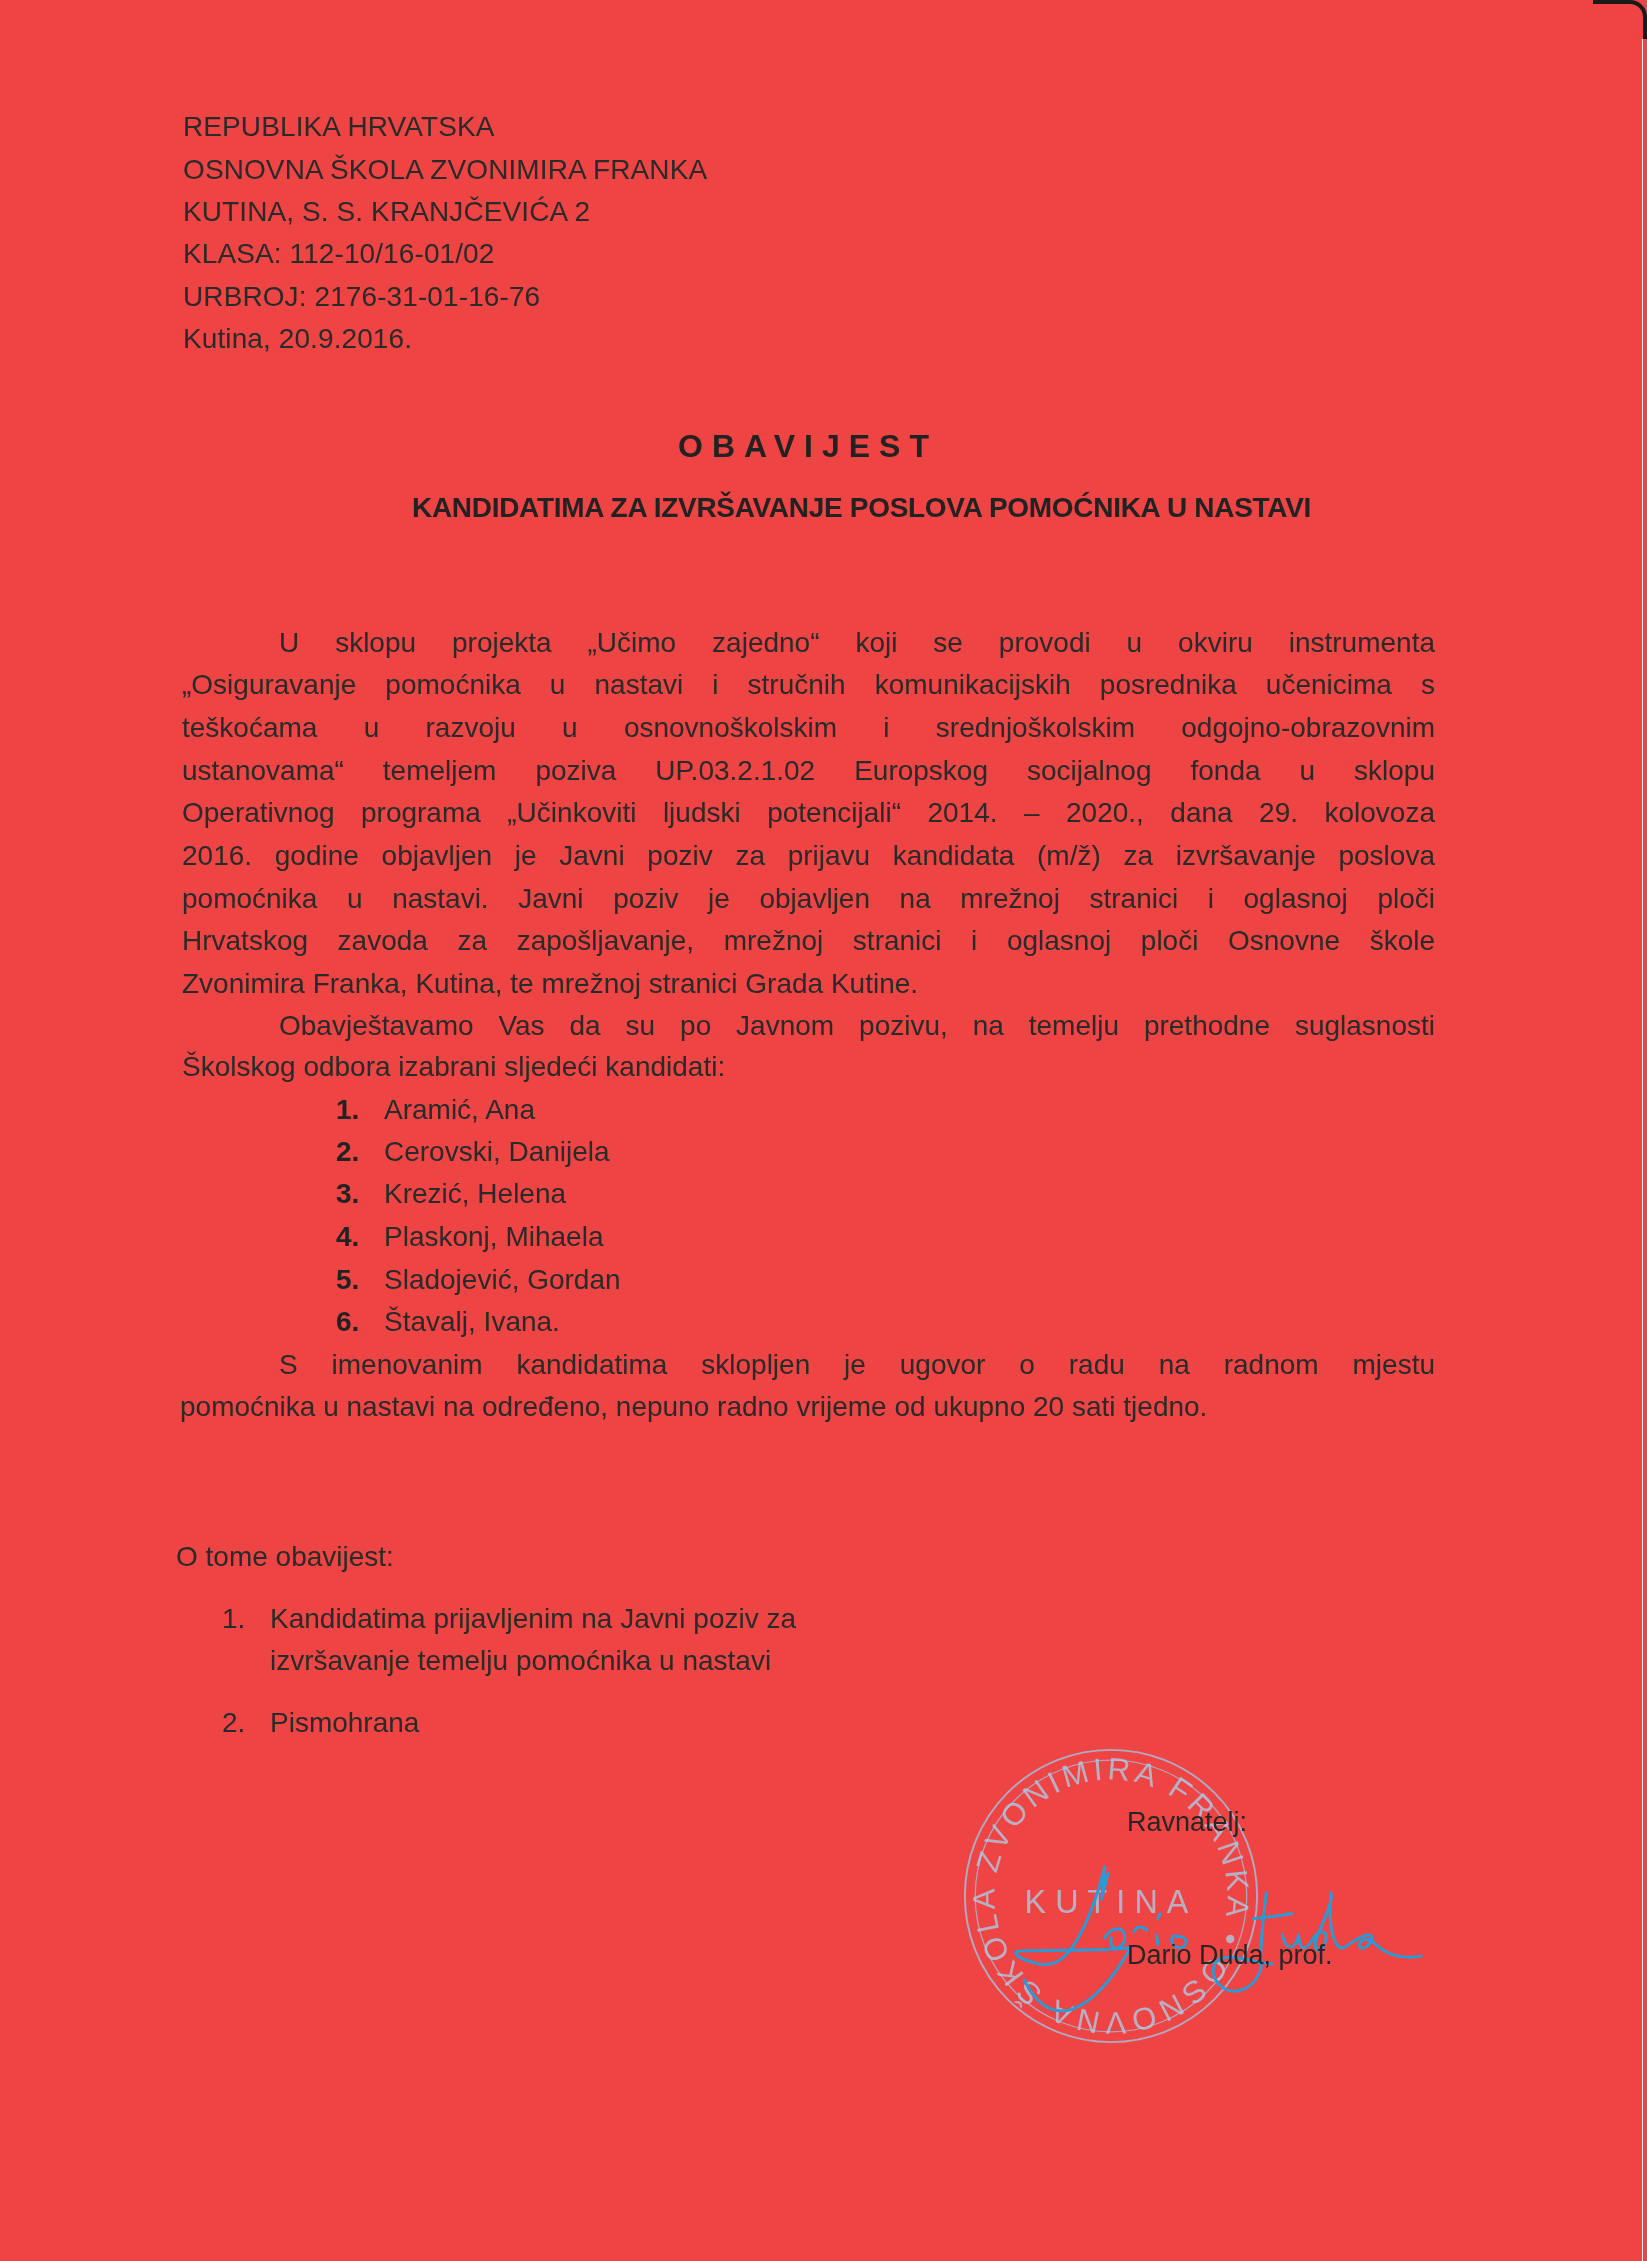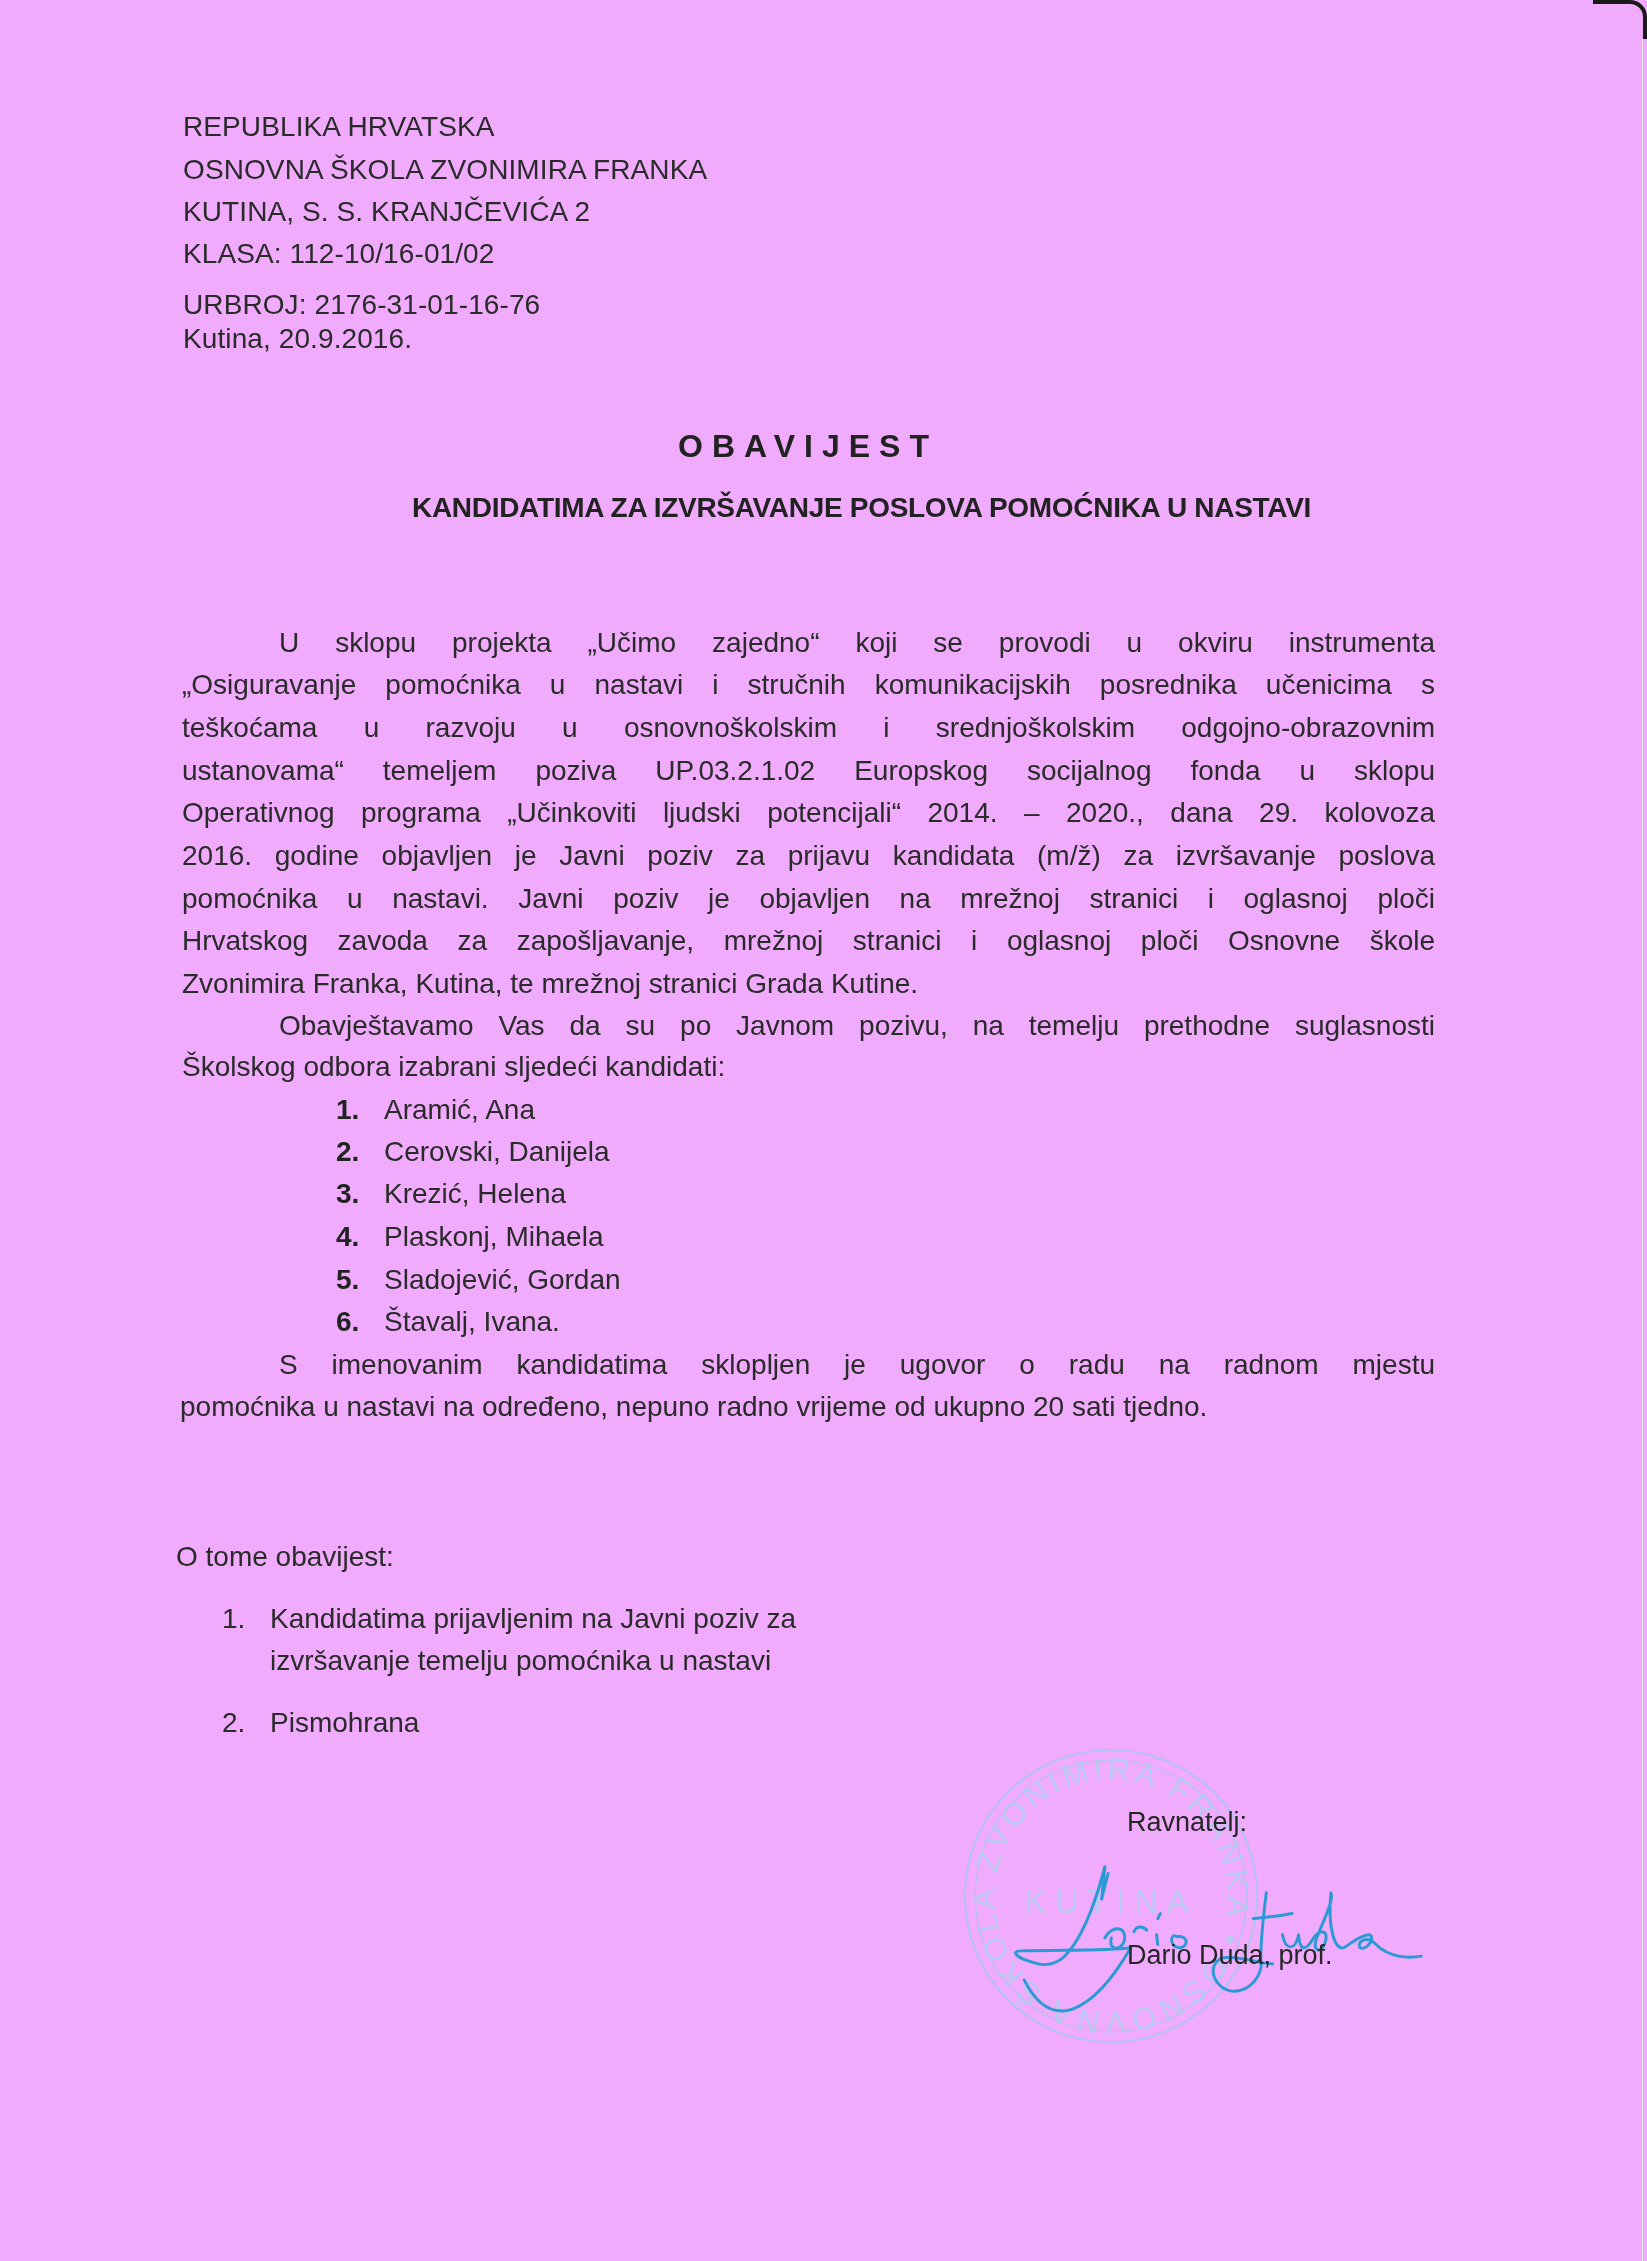--- a/index.html
+++ b/index.html
@@ -12,21 +12,21 @@
       height: 2261px;
       position: relative;
       overflow: hidden;
       font-family: "Liberation Sans", "DejaVu Sans", sans-serif;
       color: #2b2b2b;
     }
     .page {
       position: absolute;
       left: 0; top: 0;
       width: 1647px; height: 2261px;
-      background: #f0abfc;
+      background: #ef4444;
     }
     
     .corner-artifact {
       position: absolute;
       right: 0; top: 0;
       width: 54px; height: 39px;
       border-top: 4.5px solid #1a1a1a;
       border-right: 4.5px solid #1a1a1a;
       border-top-right-radius: 17px;
       box-sizing: border-box;
@@ -159,21 +159,21 @@
 <div class="page">
 
   <div class="corner-artifact"></div>
   <div class="edge-line"></div>
 
   <div>
     <div class="hdr-line" style="top:110px">REPUBLIKA HRVATSKA</div>
     <div class="hdr-line" style="top:153px">OSNOVNA ŠKOLA ZVONIMIRA FRANKA</div>
     <div class="hdr-line" style="top:195px">KUTINA, S. S. KRANJČEVIĆA 2</div>
     <div class="hdr-line" style="top:237px">KLASA: 112-10/16-01/02</div>
-    <div class="hdr-line" style="top:288px">URBROJ: 2176-31-01-16-76</div>
+    <div class="hdr-line" style="top:280px">URBROJ: 2176-31-01-16-76</div>
     <div class="hdr-line" style="top:322px">Kutina, 20.9.2016.</div>
   </div>
 
   <div class="title">OBAVIJEST</div>
   <div class="subtitle">KANDIDATIMA ZA IZVRŠAVANJE POSLOVA POMOĆNIKA U NASTAVI</div>
 
   <div>
     <div class="jline indent" style="top:626px">U sklopu projekta „Učimo zajedno“ koji se provodi u okviru instrumenta</div>
     <div class="jline" style="top:668px">„Osiguravanje pomoćnika u nastavi i stručnih komunikacijskih posrednika učenicima s</div>
     <div class="jline" style="top:711px">teškoćama u razvoju u osnovnoškolskim i srednjoškolskim odgojno-obrazovnim</div>

